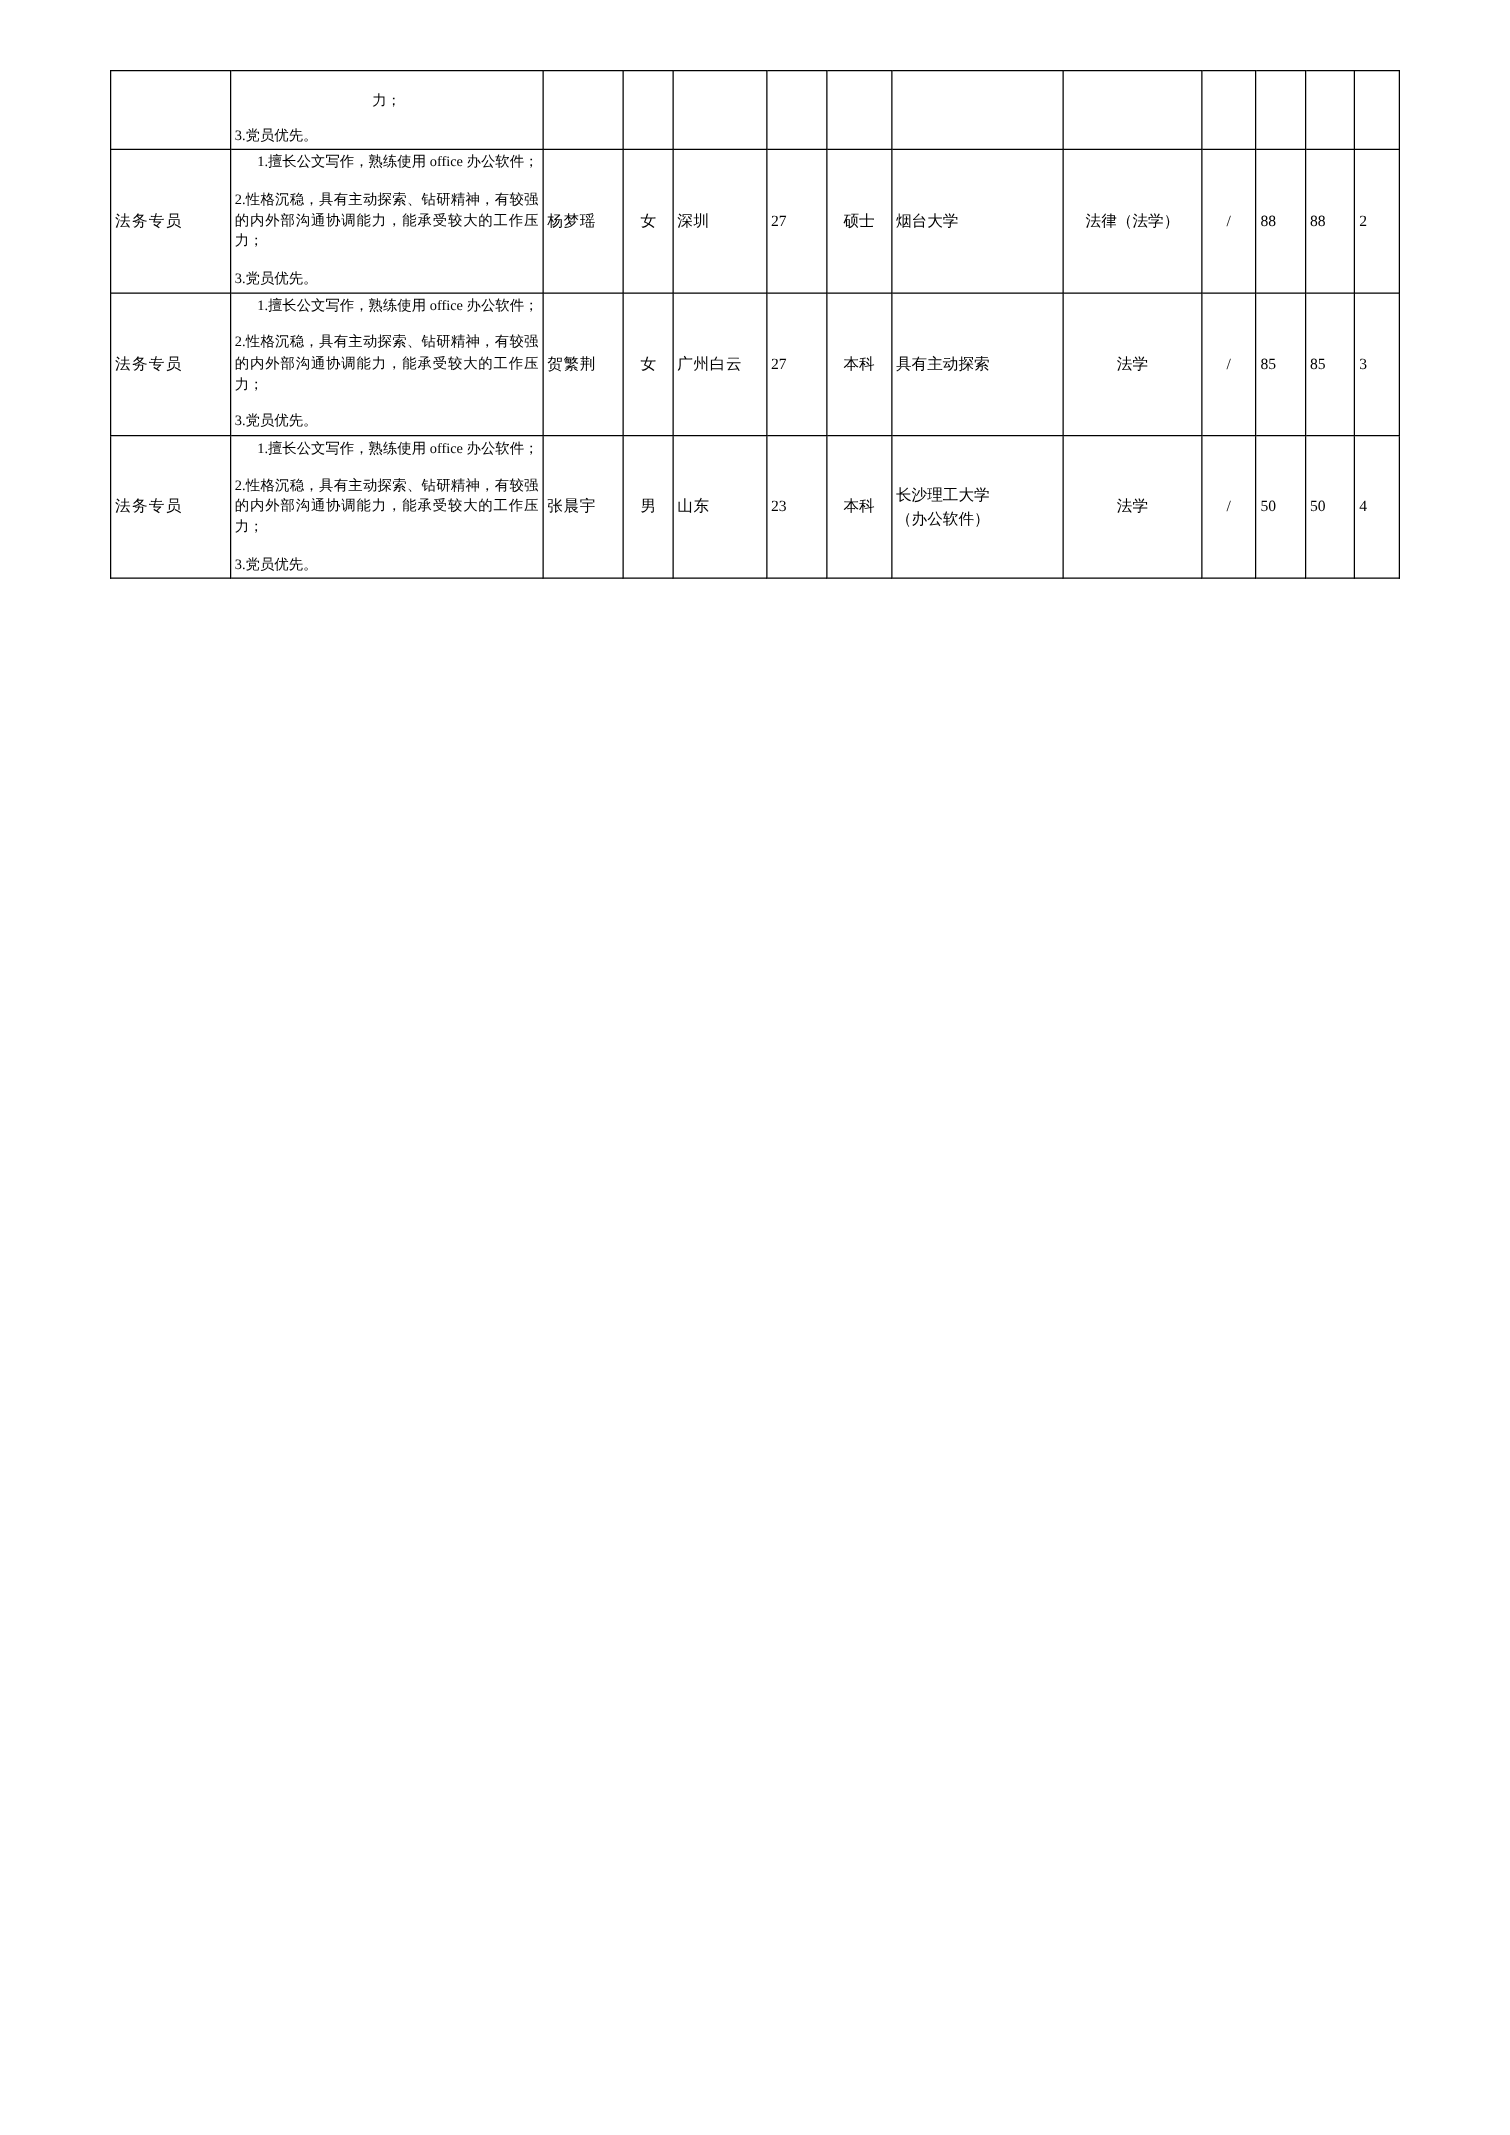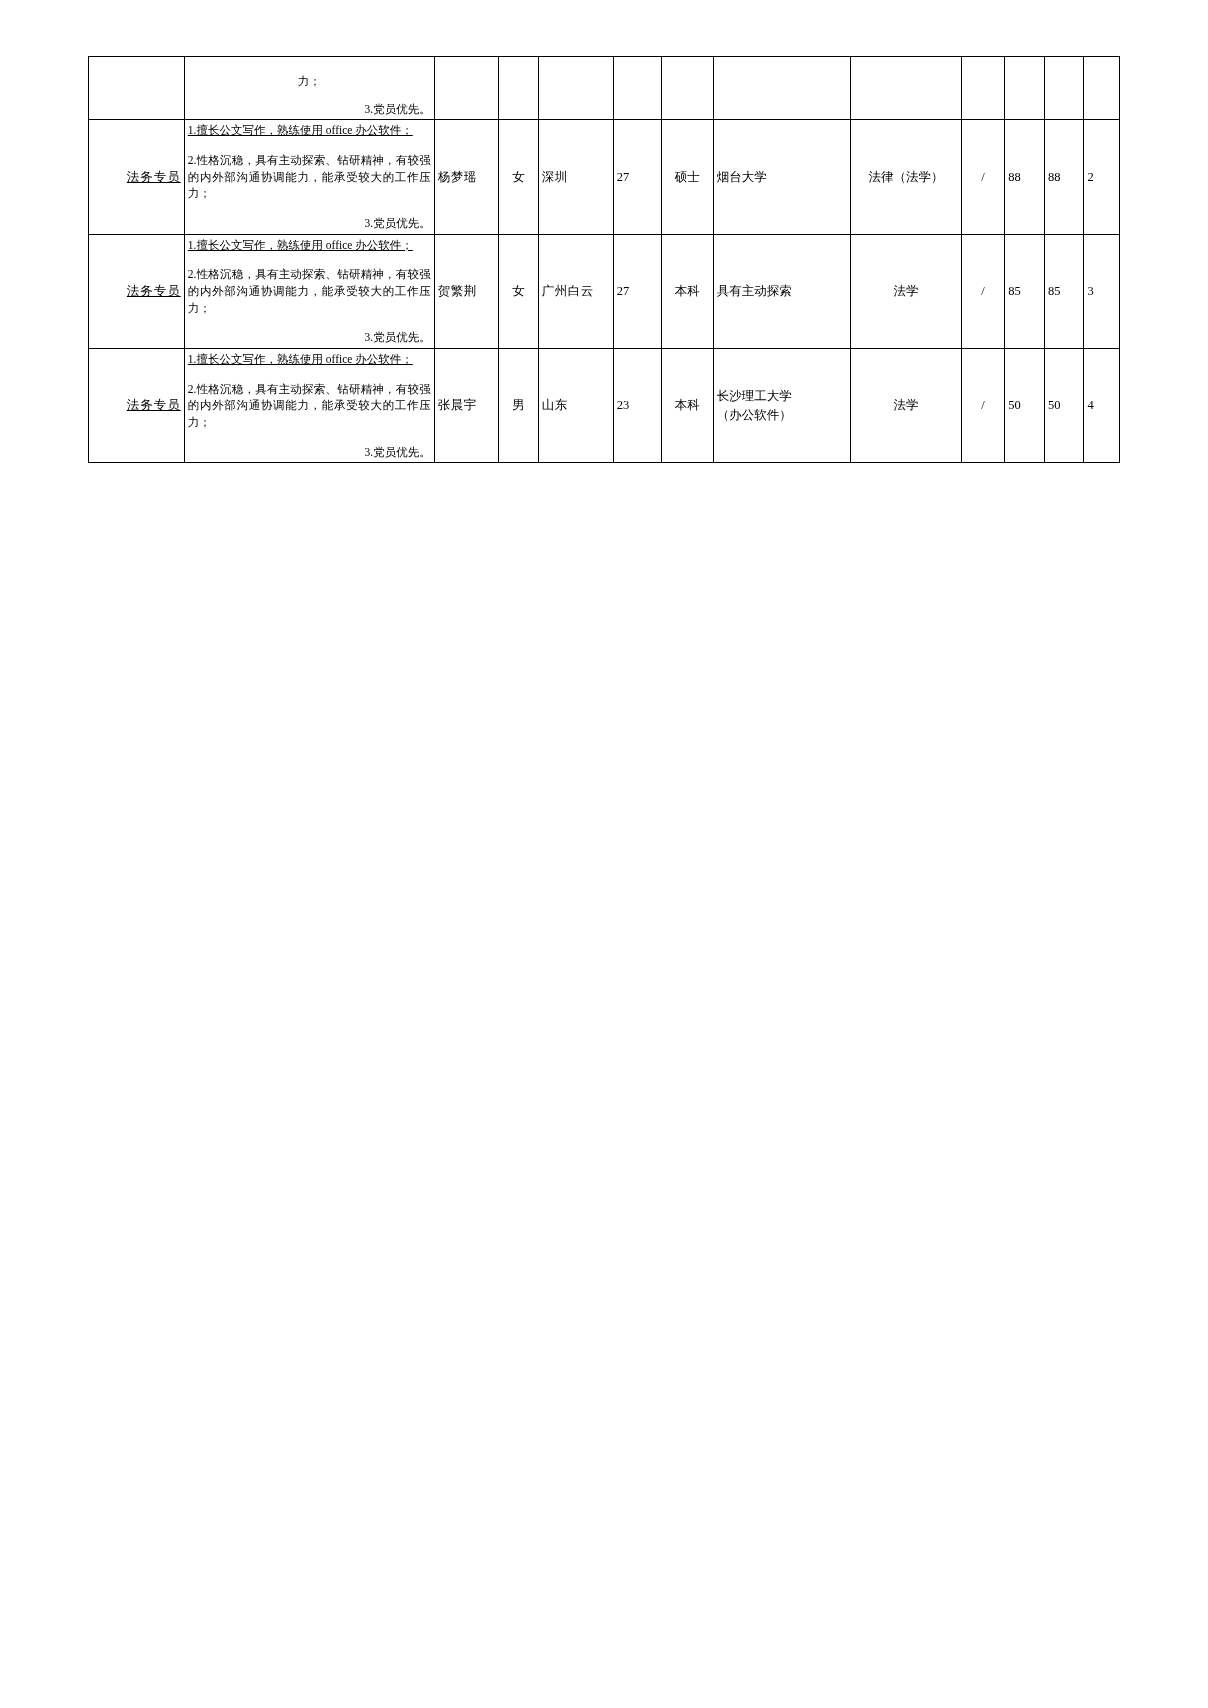--- a/index.html
+++ b/index.html
@@ -44,44 +44,42 @@
   col.c-major     { width: 106px; }
   col.c-other     { width: 42px; }
   col.c-s1        { width: 38px; }
   col.c-s2        { width: 38px; }
   col.c-rank      { width: 34px; }
 
   .cell-center {
     text-align: center;
   }
   .cell-post {
-    text-align: right;
+    text-align: left;
     letter-spacing: 1px;
-    text-decoration: underline;
   }
   .req-cell {
     padding: 4px 6px;
   }
   .req-line {
     font-size: 11.5px;
     line-height: 1.45;
     margin: 0;
   }
   .req-line.l1 {
-    text-align: left;
+    text-align: right;
     margin-bottom: 13px;
-    text-decoration: underline;
   }
   .req-line.l2 {
     text-align: justify;
     text-justify: inter-ideograph;
     margin-bottom: 13px;
   }
   .req-line.l3 {
-    text-align: right;
+    text-align: left;
     margin: 0;
   }
   .req-cell.partial .req-line.l3 {
     margin: 0;
   }
   .partial-top {
     text-align: center;
     font-size: 11.5px;
     line-height: 1.45;
     padding-top: 2px;

